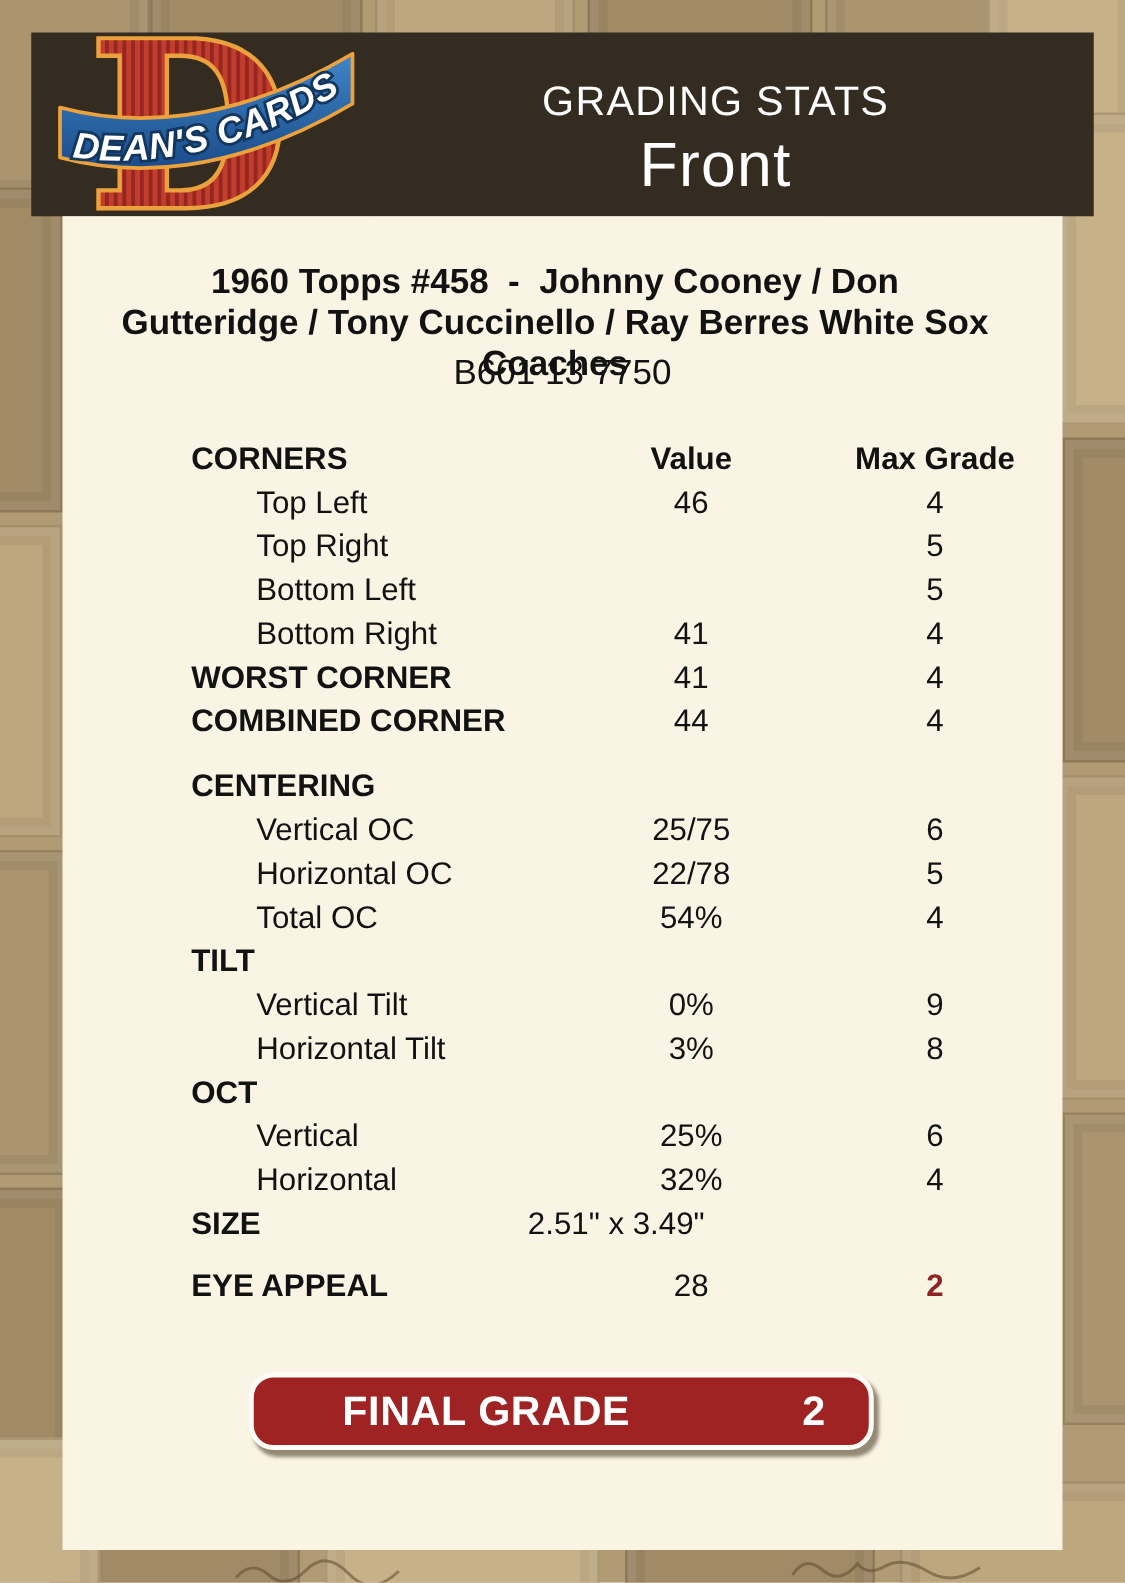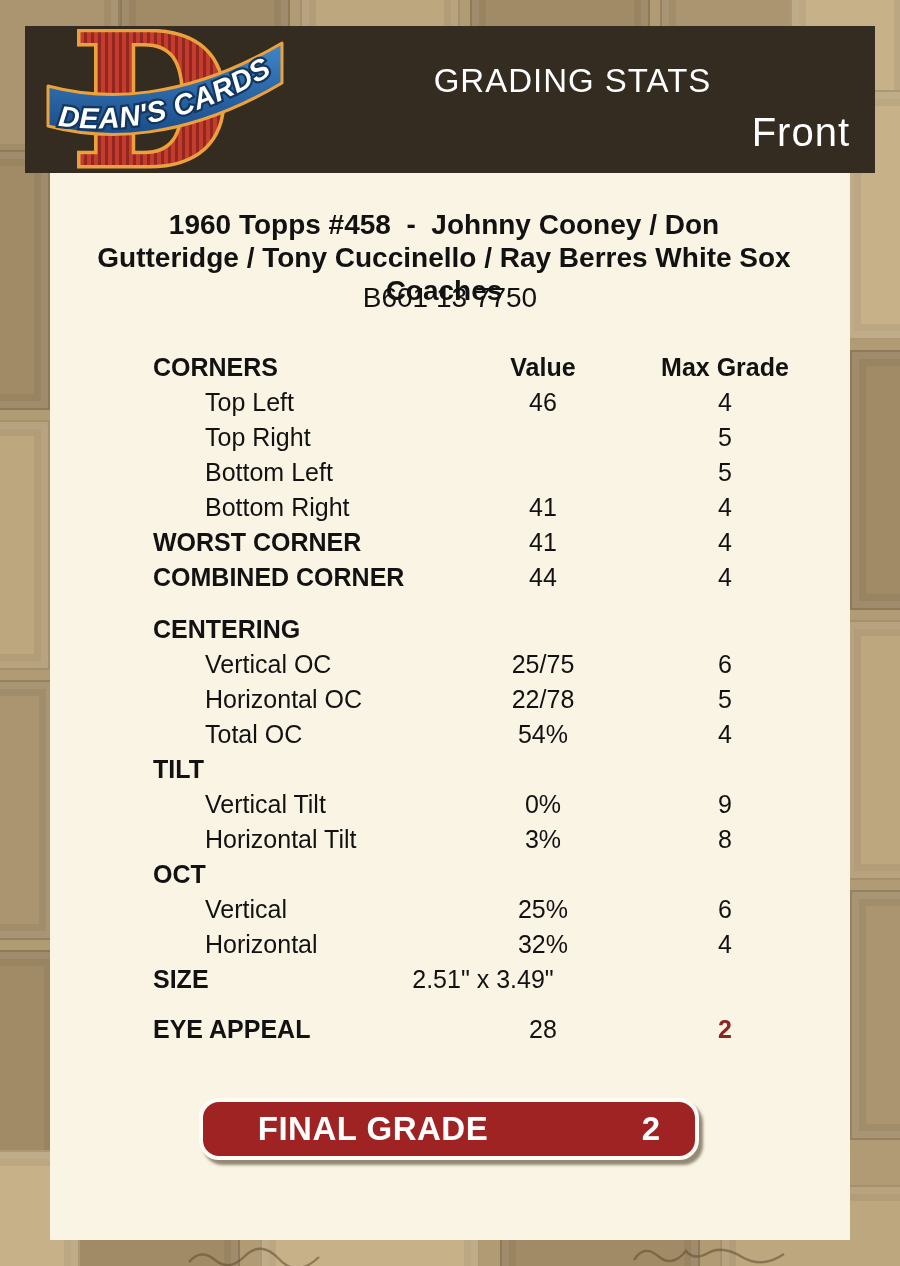--- a/index.html
+++ b/index.html
@@ -36,46 +36,46 @@
   .b18{left:720px;top:1185px;width:210px;height:170px;}
   .b19{left:-40px;top:1150px;width:120px;height:160px;}
   .sig{position:absolute;opacity:.55;}
   .sig1{left:185px;top:1244px;} .sig2{left:630px;top:1240px;}
 
   
   .masthead{position:absolute;left:25px;top:26px;width:850px;height:147px;background:var(--header-bg);}
   .logo{position:absolute;left:17px;top:3px;width:248px;height:142px;}
   .head-text{position:absolute;left:270px;right:25px;top:0;height:100%;text-align:center;color:#fff;}
   .head-title{margin-top:30px;font-size:33px;line-height:50px;letter-spacing:1px;font-weight:400;}
-  .head-sub{margin-top:6px;font-size:40px;line-height:40px;letter-spacing:1px;font-weight:400;text-align:right;}
+  .head-sub{margin-top:6px;font-size:50px;line-height:40px;letter-spacing:1px;font-weight:400;}
 
   
   .panel{position:absolute;left:50px;top:173px;width:800px;height:1067px;background:var(--panel-bg);color:var(--ink);}
   .card-title{position:absolute;top:35px;left:0;right:12px;text-align:center;
               font-weight:bold;font-size:28px;line-height:33px;z-index:2;}
   .card-title .tl{white-space:pre-wrap;}
   .cert-id{position:absolute;top:108px;left:0;right:0;text-align:center;font-size:28px;line-height:33px;z-index:1;}
 
   
   .gtable{position:absolute;top:177px;left:0;width:100%;font-size:25px;}
   .row{position:relative;height:35px;}
   .row.gap17{margin-top:17px;} .row.gap15{margin-top:15px;}
   .lbl{position:absolute;left:103px;top:0;line-height:35px;white-space:nowrap;}
   .lbl.ind{left:155px;}
-  .val{position:absolute;left:383px;width:220px;top:0;text-align:center;line-height:35px;white-space:nowrap;}
-  .max{position:absolute;left:600px;width:150px;top:0;text-align:center;line-height:35px;white-space:nowrap;}
+  .val{position:absolute;left:393px;width:220px;top:0;text-align:center;line-height:35px;white-space:nowrap;}
+  .max{position:absolute;left:623px;width:150px;top:0;text-align:center;line-height:35px;white-space:nowrap;}
   .b{font-weight:bold;}
   .val.shift-left{transform:translateX(-60px);}
   .max.grade-red{color:var(--grade-red);font-weight:bold;}
 
   
   .final-grade{position:absolute;left:149px;top:925px;width:500px;height:62px;
     background:var(--maroon);border:4px solid #fdfcf7;border-radius:20px;
     box-shadow:4px 5px 3px rgba(128,117,96,.85);cursor:pointer;}
-  .fg-label{position:absolute;left:0;width:340px;top:0;line-height:54px;text-align:center;
+  .fg-label{position:absolute;left:16px;width:340px;top:0;line-height:54px;text-align:center;
     color:#fff;font-weight:bold;font-size:33px;letter-spacing:.5px;}
   .fg-value{position:absolute;left:418px;width:60px;top:0;line-height:54px;text-align:center;
     color:#fff;font-weight:bold;font-size:33px;}
 
   
   .logo-d{font-family:"DejaVu Serif",serif;font-weight:bold;font-size:182px;}
   .logo-ribbon-text{font-family:"Liberation Sans",sans-serif;font-weight:bold;font-style:italic;
     font-size:29px;letter-spacing:.5px;}
 </style>
 </head>

